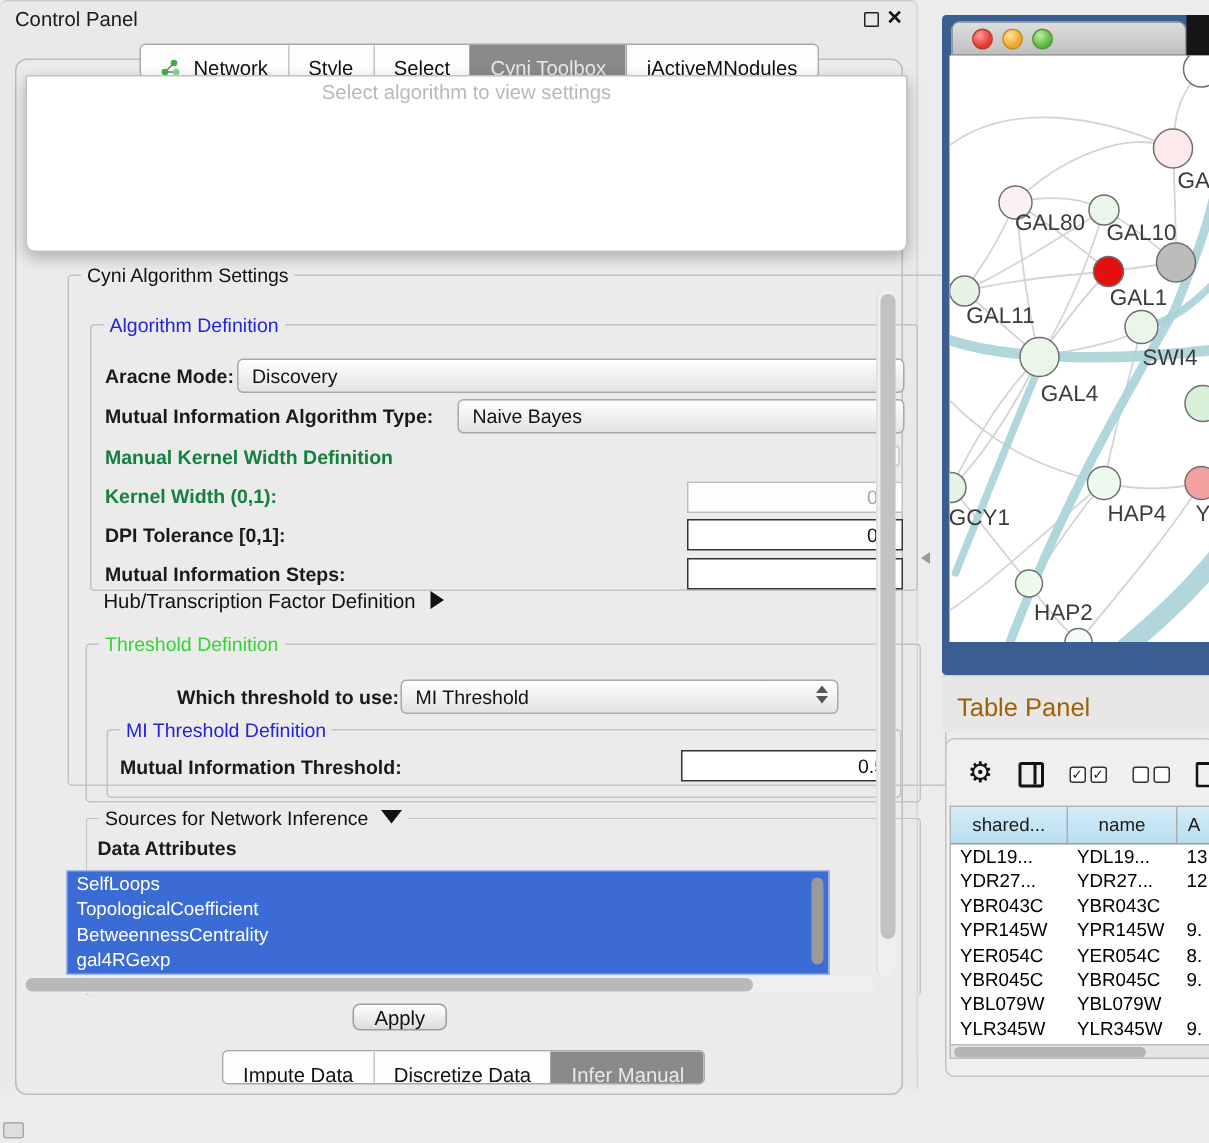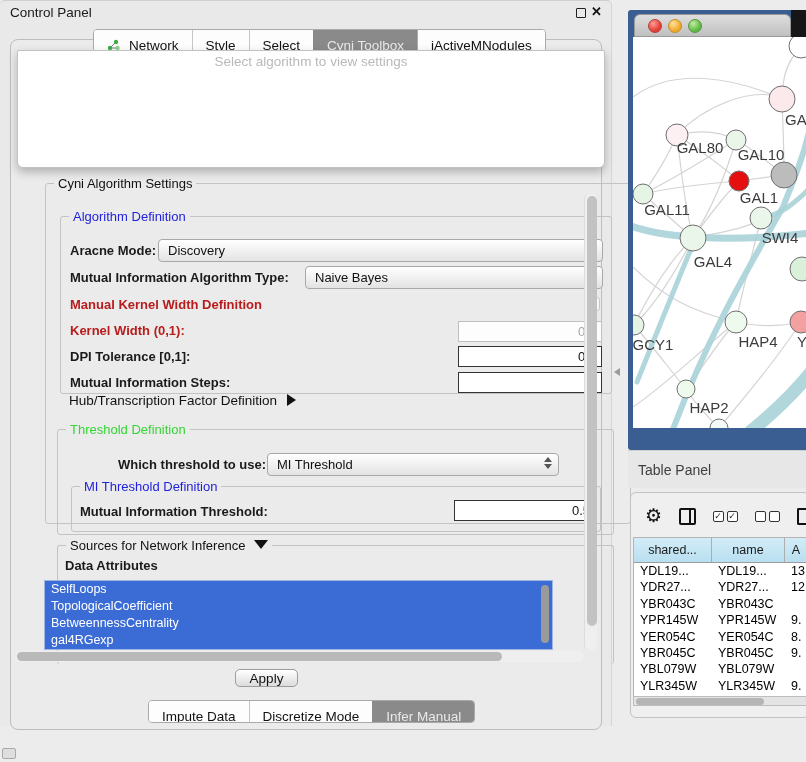--- a/index.html
+++ b/index.html
@@ -40,21 +40,21 @@
   .dd-item.bold { font-weight:bold; }
 
   
   .fs { position:absolute; border:1px solid #c3c3c3; border-radius:3px; }
   .fs-legend { position:absolute; top:-8px; left:8px; background:#ebebeb; padding:0 4px;
     font-size:13px; color:#111; white-space:nowrap; }
   .fs-legend.blue { color:#2222dd; }
   .fs-legend.green { color:#35d435; }
 
   .lbl { position:absolute; font-size:13px; font-weight:bold; color:#1a1a1a; white-space:nowrap; }
-  .lbl.dis { color:#b91c1c; }
+  .lbl.dis { color:#15803d; }
 
   .combo { position:absolute; height:23px; border:1px solid #a8a8a8; border-radius:4px;
     background:linear-gradient(#ffffff,#e3e3e3); font-size:13px; color:#111;
     display:flex; align-items:center; padding-left:9px; }
   .combo .spin { position:absolute; right:6px; top:3px; display:flex; flex-direction:column; gap:2px; }
   .combo .spin i { width:0; height:0; border-left:4px solid transparent; border-right:4px solid transparent; }
   .combo .spin i.up { border-bottom:5px solid #555; }
   .combo .spin i.dn { border-top:5px solid #555; }
 
   .field { position:absolute; height:21px; background:#fff; font-size:13px; color:#111;
@@ -104,21 +104,21 @@
   .tl.red { background:radial-gradient(circle at 35% 30%, #ff9c94, #e23b33 65%); border:1px solid #b43c35; left:13px; }
   .tl.yellow { background:radial-gradient(circle at 35% 30%, #ffe39a, #f0a629 65%); border:1px solid #c28d2a; left:33px; }
   .tl.green { background:radial-gradient(circle at 35% 30%, #c0eda0, #5cb842 65%); border:1px solid #58953f; left:53px; }
   .net-notch { position:absolute; left:163px; top:0; width:15px; height:28px; background:#161616; }
   .net-canvas { position:absolute; left:5px; top:27px; width:173px; height:391px; background:#ffffff; overflow:hidden; }
   .net-canvas svg text { font-family:"Liberation Sans",sans-serif; font-size:15px; fill:#3c3c3c; }
 
   
   .tp-titlebar { position:absolute; left:628px; top:450px; width:178px; height:38px;
     background:#e7e7e7; border-top:1px solid #cfcfcf; }
-  .tp-title { position:absolute; left:10px; top:11px; font-size:14px; color:#404040; }
+  .tp-title { position:absolute; left:10px; top:11px; font-size:17px; color:#a16207; }
   .tp-panel { position:absolute; left:630px; top:492px; width:180px; height:226px;
     background:#efefef; border:1px solid #c2c2c2; border-radius:6px; }
   .tp-toolbar { position:absolute; left:0; top:8px; width:100%; height:30px; display:flex;
     align-items:center; gap:17px; padding-left:14px; }
   .gear-glyph { font-size:19px; color:#111; line-height:20px; }
   .split-icon { width:21px; height:17px; border:2px solid #111; border-radius:2px; position:relative; }
   .split-icon::after { content:""; position:absolute; left:8px; top:0; width:2px; height:13px; background:#111; }
   .cb-pair { display:flex; gap:3px; }
   .cb { width:11px; height:11px; border:1.5px solid #333; border-radius:2px; font-size:9px;
     line-height:9px; text-align:center; color:#222; background:#fff; }
@@ -271,21 +271,21 @@
       <div class="hscroll-thumb"></div>
     </div>
 
     <div class="apply-btn">Apply</div>
 
     <div class="segbar" id="bottom-tabs" style="z-index:20;">
         <div class="seg">
           <span>Impute Data</span>
         </div>
         <div class="seg">
-          <span>Discretize Mode</span>
+          <span>Discretize Data</span>
         </div>
         <div class="seg sel">
           <span>Infer Manual</span>
         </div>
       </div>
   </div>
 
   <div class="splitter-arrow"></div>
 
   <div class="net-window">

